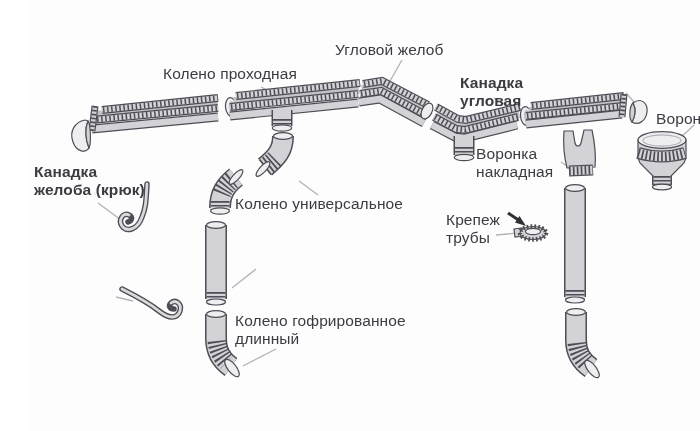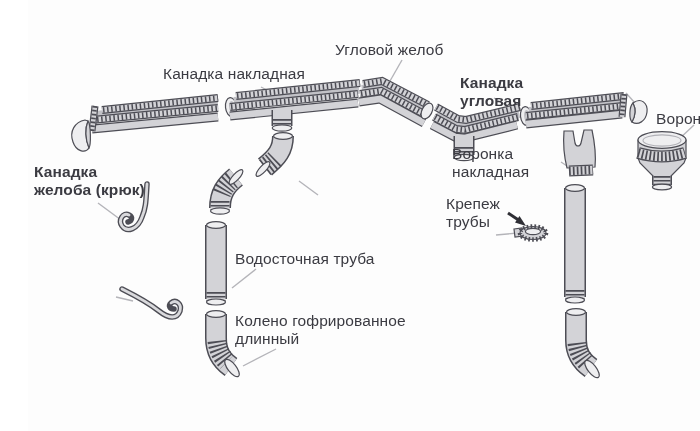--- a/index.html
+++ b/index.html
@@ -223,22 +223,22 @@
     <path class="hookI" d="M 119,184 C 118,200 118,208 114,217 C 110,229 99,233 94,226 C 90,220 95,212 101,215"></path>
   </g>
 
   <g>
     <path class="hookO" d="M 94,289 C 108,296 121,303 131,311 C 141,319 149,319 152,311 C 154,304 148,299 143,303 C 140,306 142,309 146,309"></path>
     <path class="hookI" d="M 94,289 C 108,296 121,303 131,311 C 141,319 149,319 152,311 C 154,304 148,299 143,303"></path>
   </g>
 </svg>
 
   <div class="lbl nowrap" style="left:307px;top:41px;">Угловой желоб</div>
-  <div class="lbl nowrap" style="left:135px;top:65px;">Канадка накладная</div>
+  <div class="lbl nowrap" style="left:135px;top:65px;">Колено проходная</div>
   <div class="lbl center" style="left:432px;top:74px;width:72px;">Канадка угловая</div>
   <div class="lbl nowrap" style="left:628px;top:110px;">Воронка</div>
-  <div class="lbl" style="left:424px;top:145px;width:90px;">Воронка накладная</div>
+  <div class="lbl" style="left:448px;top:145px;width:90px;">Воронка накладная</div>
   <div class="lbl center" style="left:6px;top:163px;width:118px;">Канадка желоба (крюк)</div>
-  <div class="lbl" style="left:418px;top:195px;width:66px;">Крепеж трубы</div>
-  <div class="lbl nowrap" style="left:207px;top:250px;">Водосточная труба</div>
+  <div class="lbl nowrap" style="left:207px;top:195px;">Колено универсальное</div>
+  <div class="lbl" style="left:418px;top:211px;width:66px;">Крепеж трубы</div>
   <div class="lbl" style="left:207px;top:312px;width:192px;">Колено гофрированное длинный</div>
 
 </div>
 
 </body></html>

